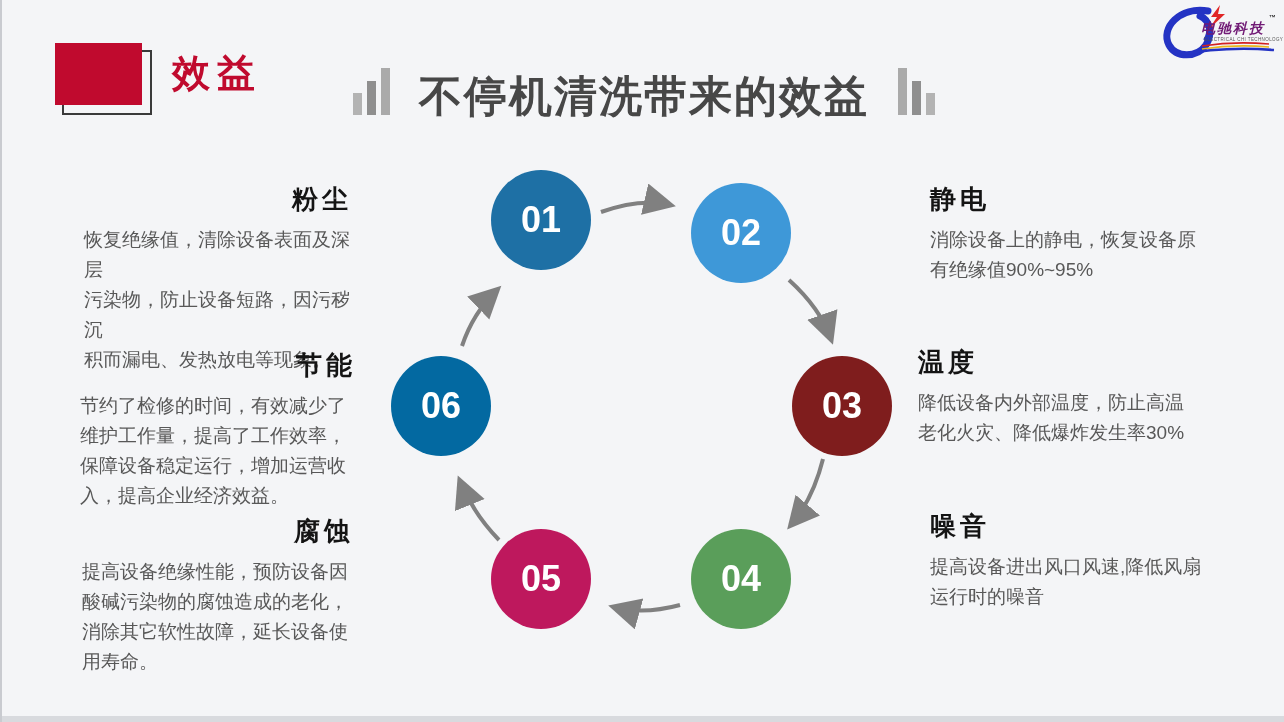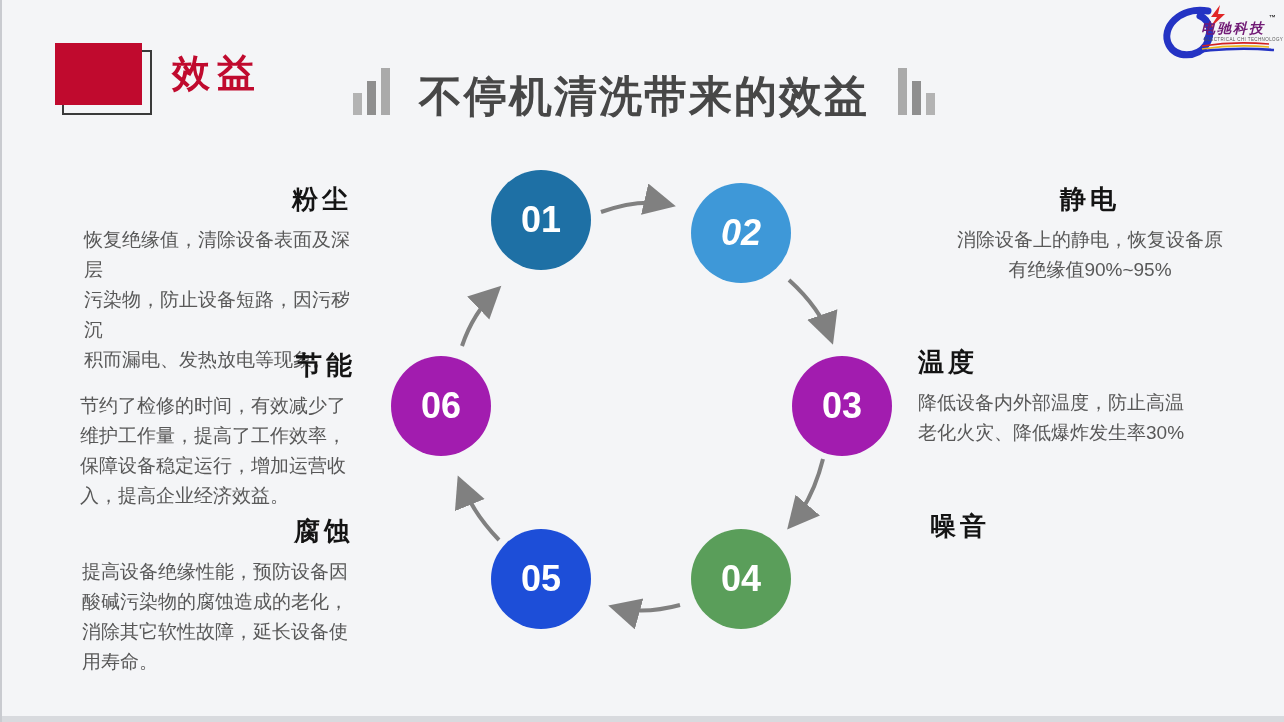--- a/index.html
+++ b/index.html
@@ -57,21 +57,21 @@
   }
   .block p{
     margin:8px 0 0 0;font-size:19px;line-height:30px;color:#585858;
     white-space:pre-line;
   }
   .block.left{text-align:left;}
   .block.left h3{text-align:right;padding-right:0px;}
   .bl1{left:82px;top:182px;width:268px;}
   .bl2{left:78px;top:348px;width:276px;}
   .bl3{left:80px;top:514px;width:272px;}
-  .br1{left:928px;top:182px;text-align:center;}
+  .br1{left:928px;top:182px;}
   .br2{left:916px;top:345px;}
   .br3{left:928px;top:509px;}
   
   .circle{
     position:absolute;width:100px;height:100px;border-radius:50%;
     display:flex;align-items:center;justify-content:center;
     color:#ffffff;font-size:36px;font-weight:bold;
   }
   .c1{left:489px;top:170px;}
   .c2{left:689px;top:183px;}
@@ -149,49 +149,51 @@
     <p>消除设备上的静电，恢复设备原
 有绝缘值90%~95%</p>
   </div>
   <div class="block right br2">
     <h3>温度</h3>
     <p>降低设备内外部温度，防止高温
 老化火灾、降低爆炸发生率30%</p>
   </div>
   <div class="block right br3">
     <h3>噪音</h3>
+    <p>提高设备进出风口风速,降低风扇
+运行时的噪音</p>
   </div>
 
   <svg class="arrows" viewBox="0 0 1284 722">
     <defs>
       <marker id="ah" markerWidth="10" markerHeight="10" refX="6.5" refY="4" orient="auto">
         <path d="M0,0 L8,4 L0,8 Z" fill="#808080"></path>
       </marker>
     </defs>
     <path d="M 599 212 Q 638 198 668 205" fill="none" stroke="#808080" stroke-width="4" marker-end="url(#ah)"></path>
     <path d="M 787 280 Q 818 308 829 339" fill="none" stroke="#808080" stroke-width="4" marker-end="url(#ah)"></path>
     <path d="M 821 459 Q 811 499 789 525" fill="none" stroke="#808080" stroke-width="4" marker-end="url(#ah)"></path>
     <path d="M 678 605 Q 641 615 612 607" fill="none" stroke="#808080" stroke-width="4" marker-end="url(#ah)"></path>
     <path d="M 497 540 Q 471 513 458 481" fill="none" stroke="#808080" stroke-width="4" marker-end="url(#ah)"></path>
     <path d="M 460 346 Q 471 313 495 290" fill="none" stroke="#808080" stroke-width="4" marker-end="url(#ah)"></path>
   </svg>
 
   <div class="circle c1" style="background: rgb(30, 112, 165);">
     <span>01</span>
   </div>
-  <div class="circle c2" style="background: rgb(62, 152, 216); font-style: italic;">
+  <div class="circle c2" style="background: rgb(62, 152, 216);">
     <span>02</span>
   </div>
-  <div class="circle c3" style="background: #a21caf;">
+  <div class="circle c3" style="background: #7f1d1d;">
     <span>03</span>
   </div>
   <div class="circle c4" style="background: rgb(90, 158, 90); align-items: center;">
     <span>04</span>
   </div>
-  <div class="circle c5" style="background: #1d4ed8;">
+  <div class="circle c5" style="background: #be185d;">
     <span>05</span>
   </div>
-  <div class="circle c6" style="background: #a21caf;">
+  <div class="circle c6" style="background: #0369a1;">
     <span>06</span>
   </div>
 
   <div class="bottom-bar"></div>
 </div>
 
 </body></html>

